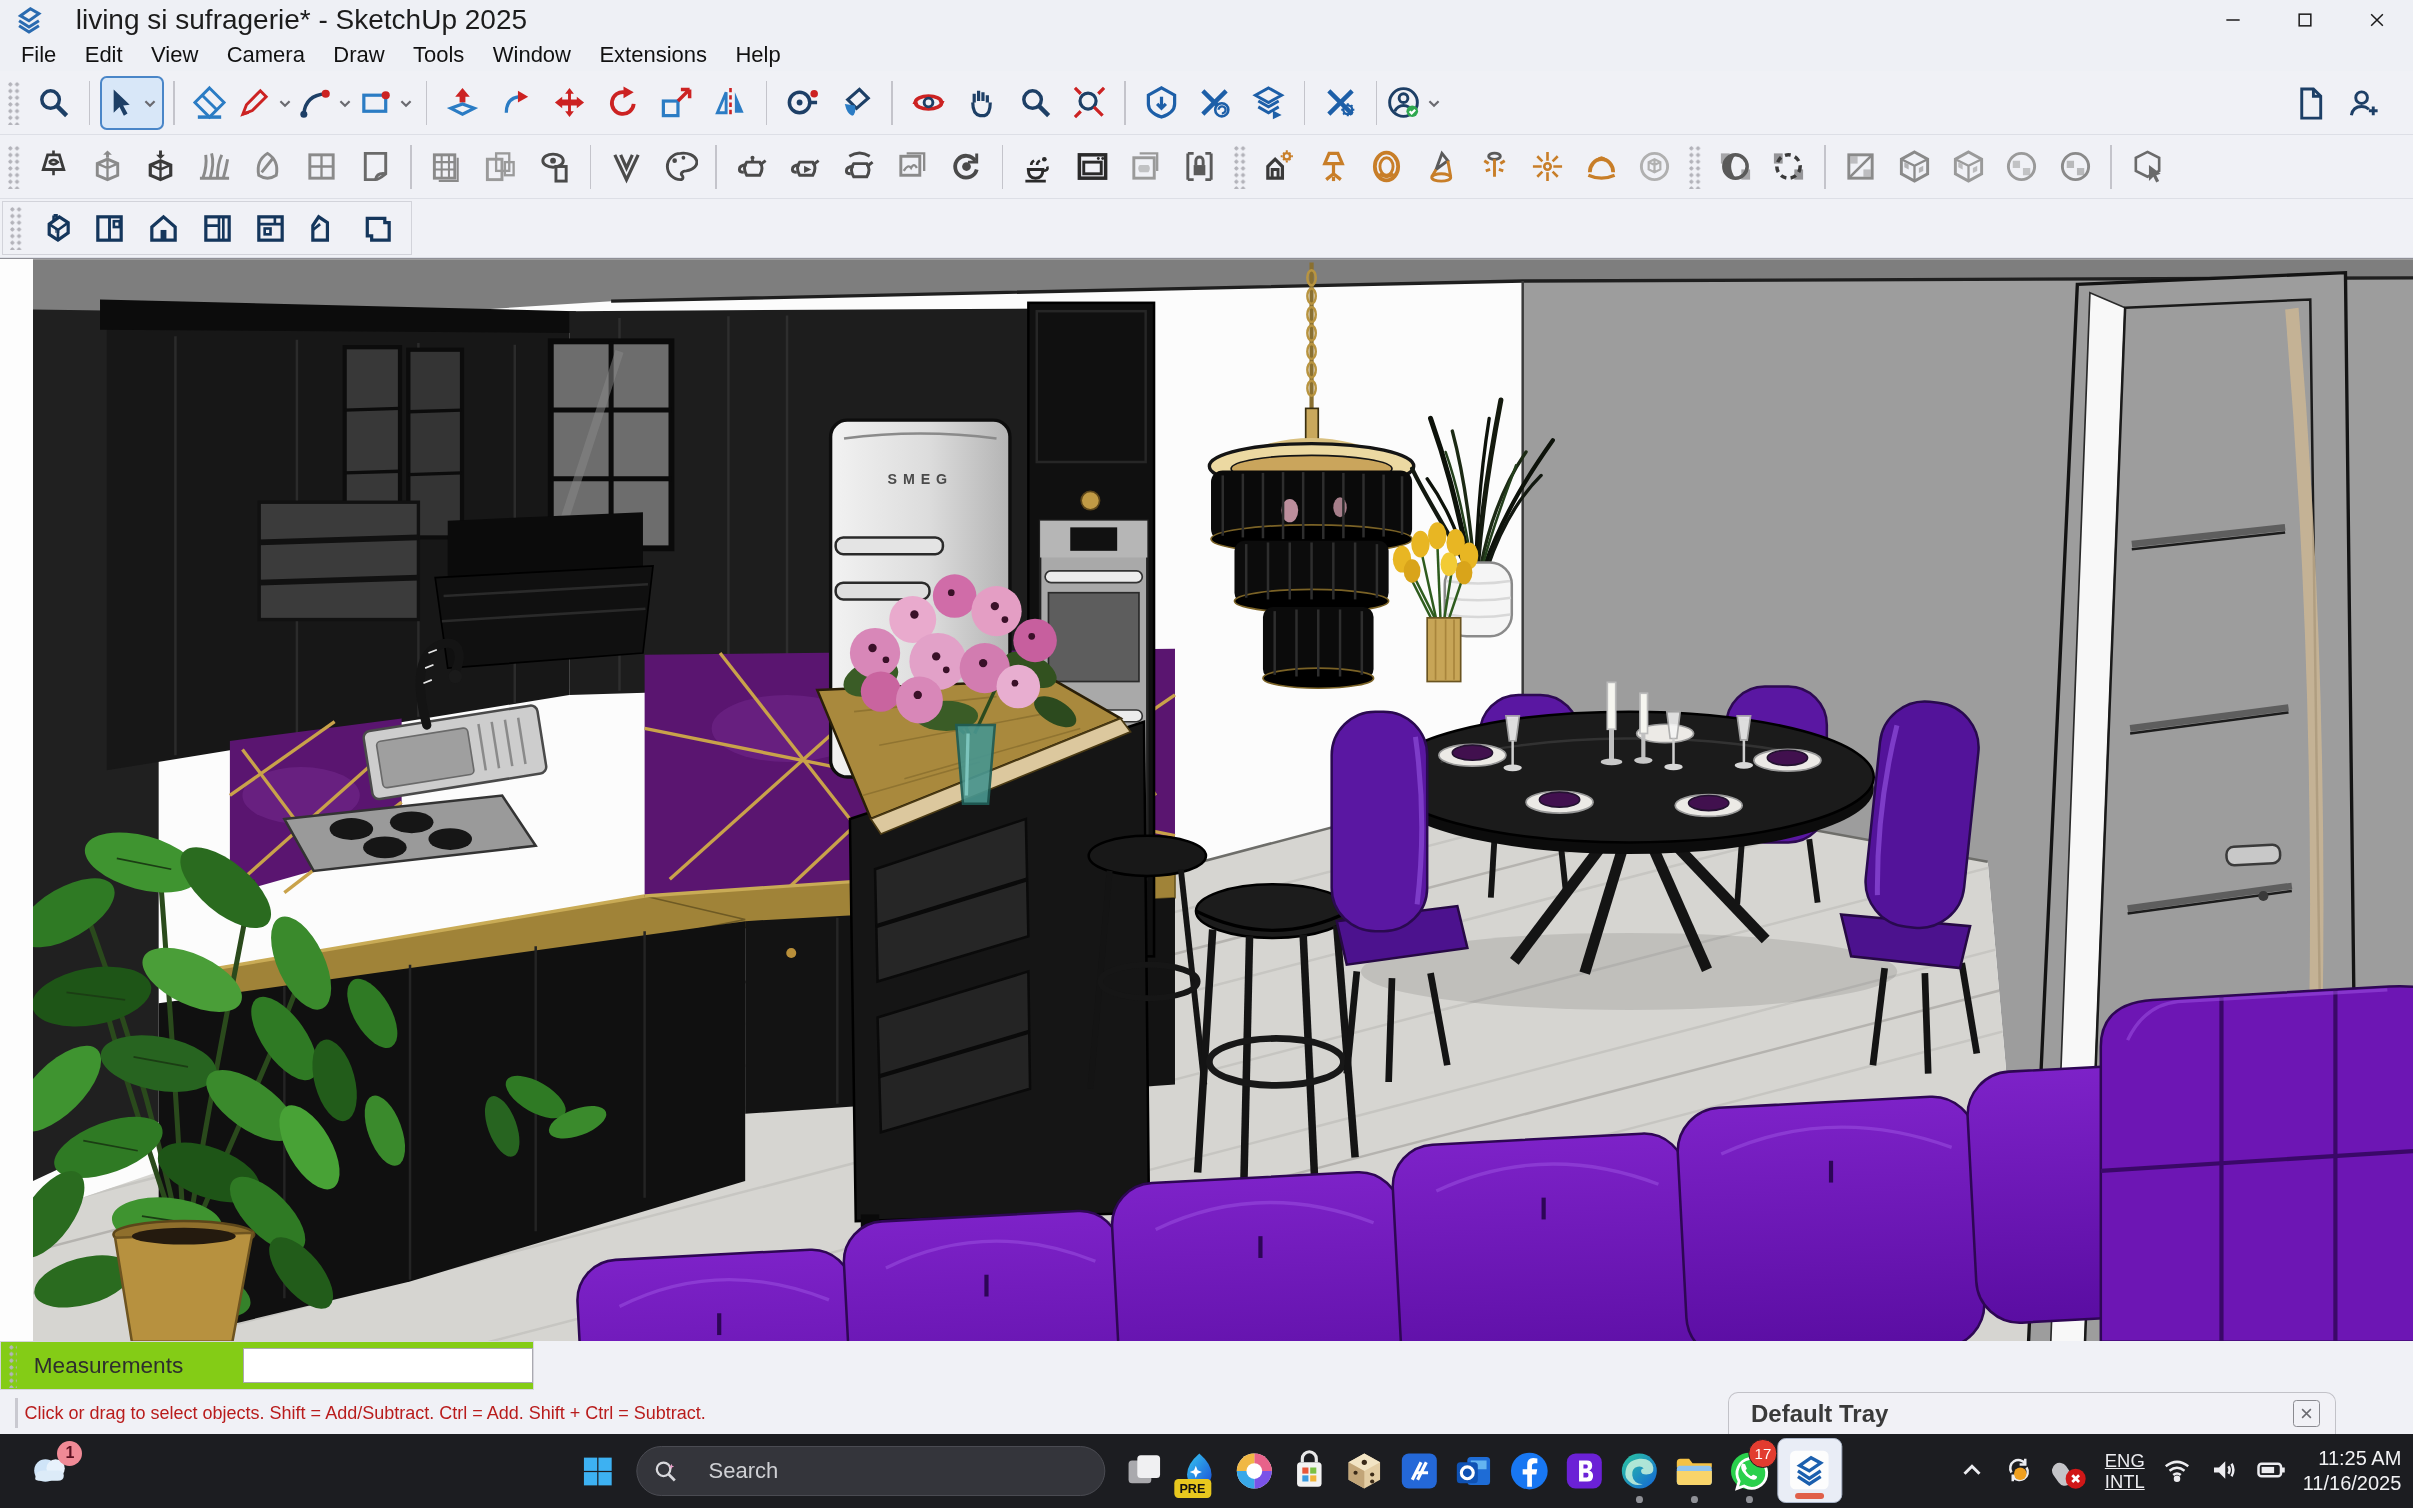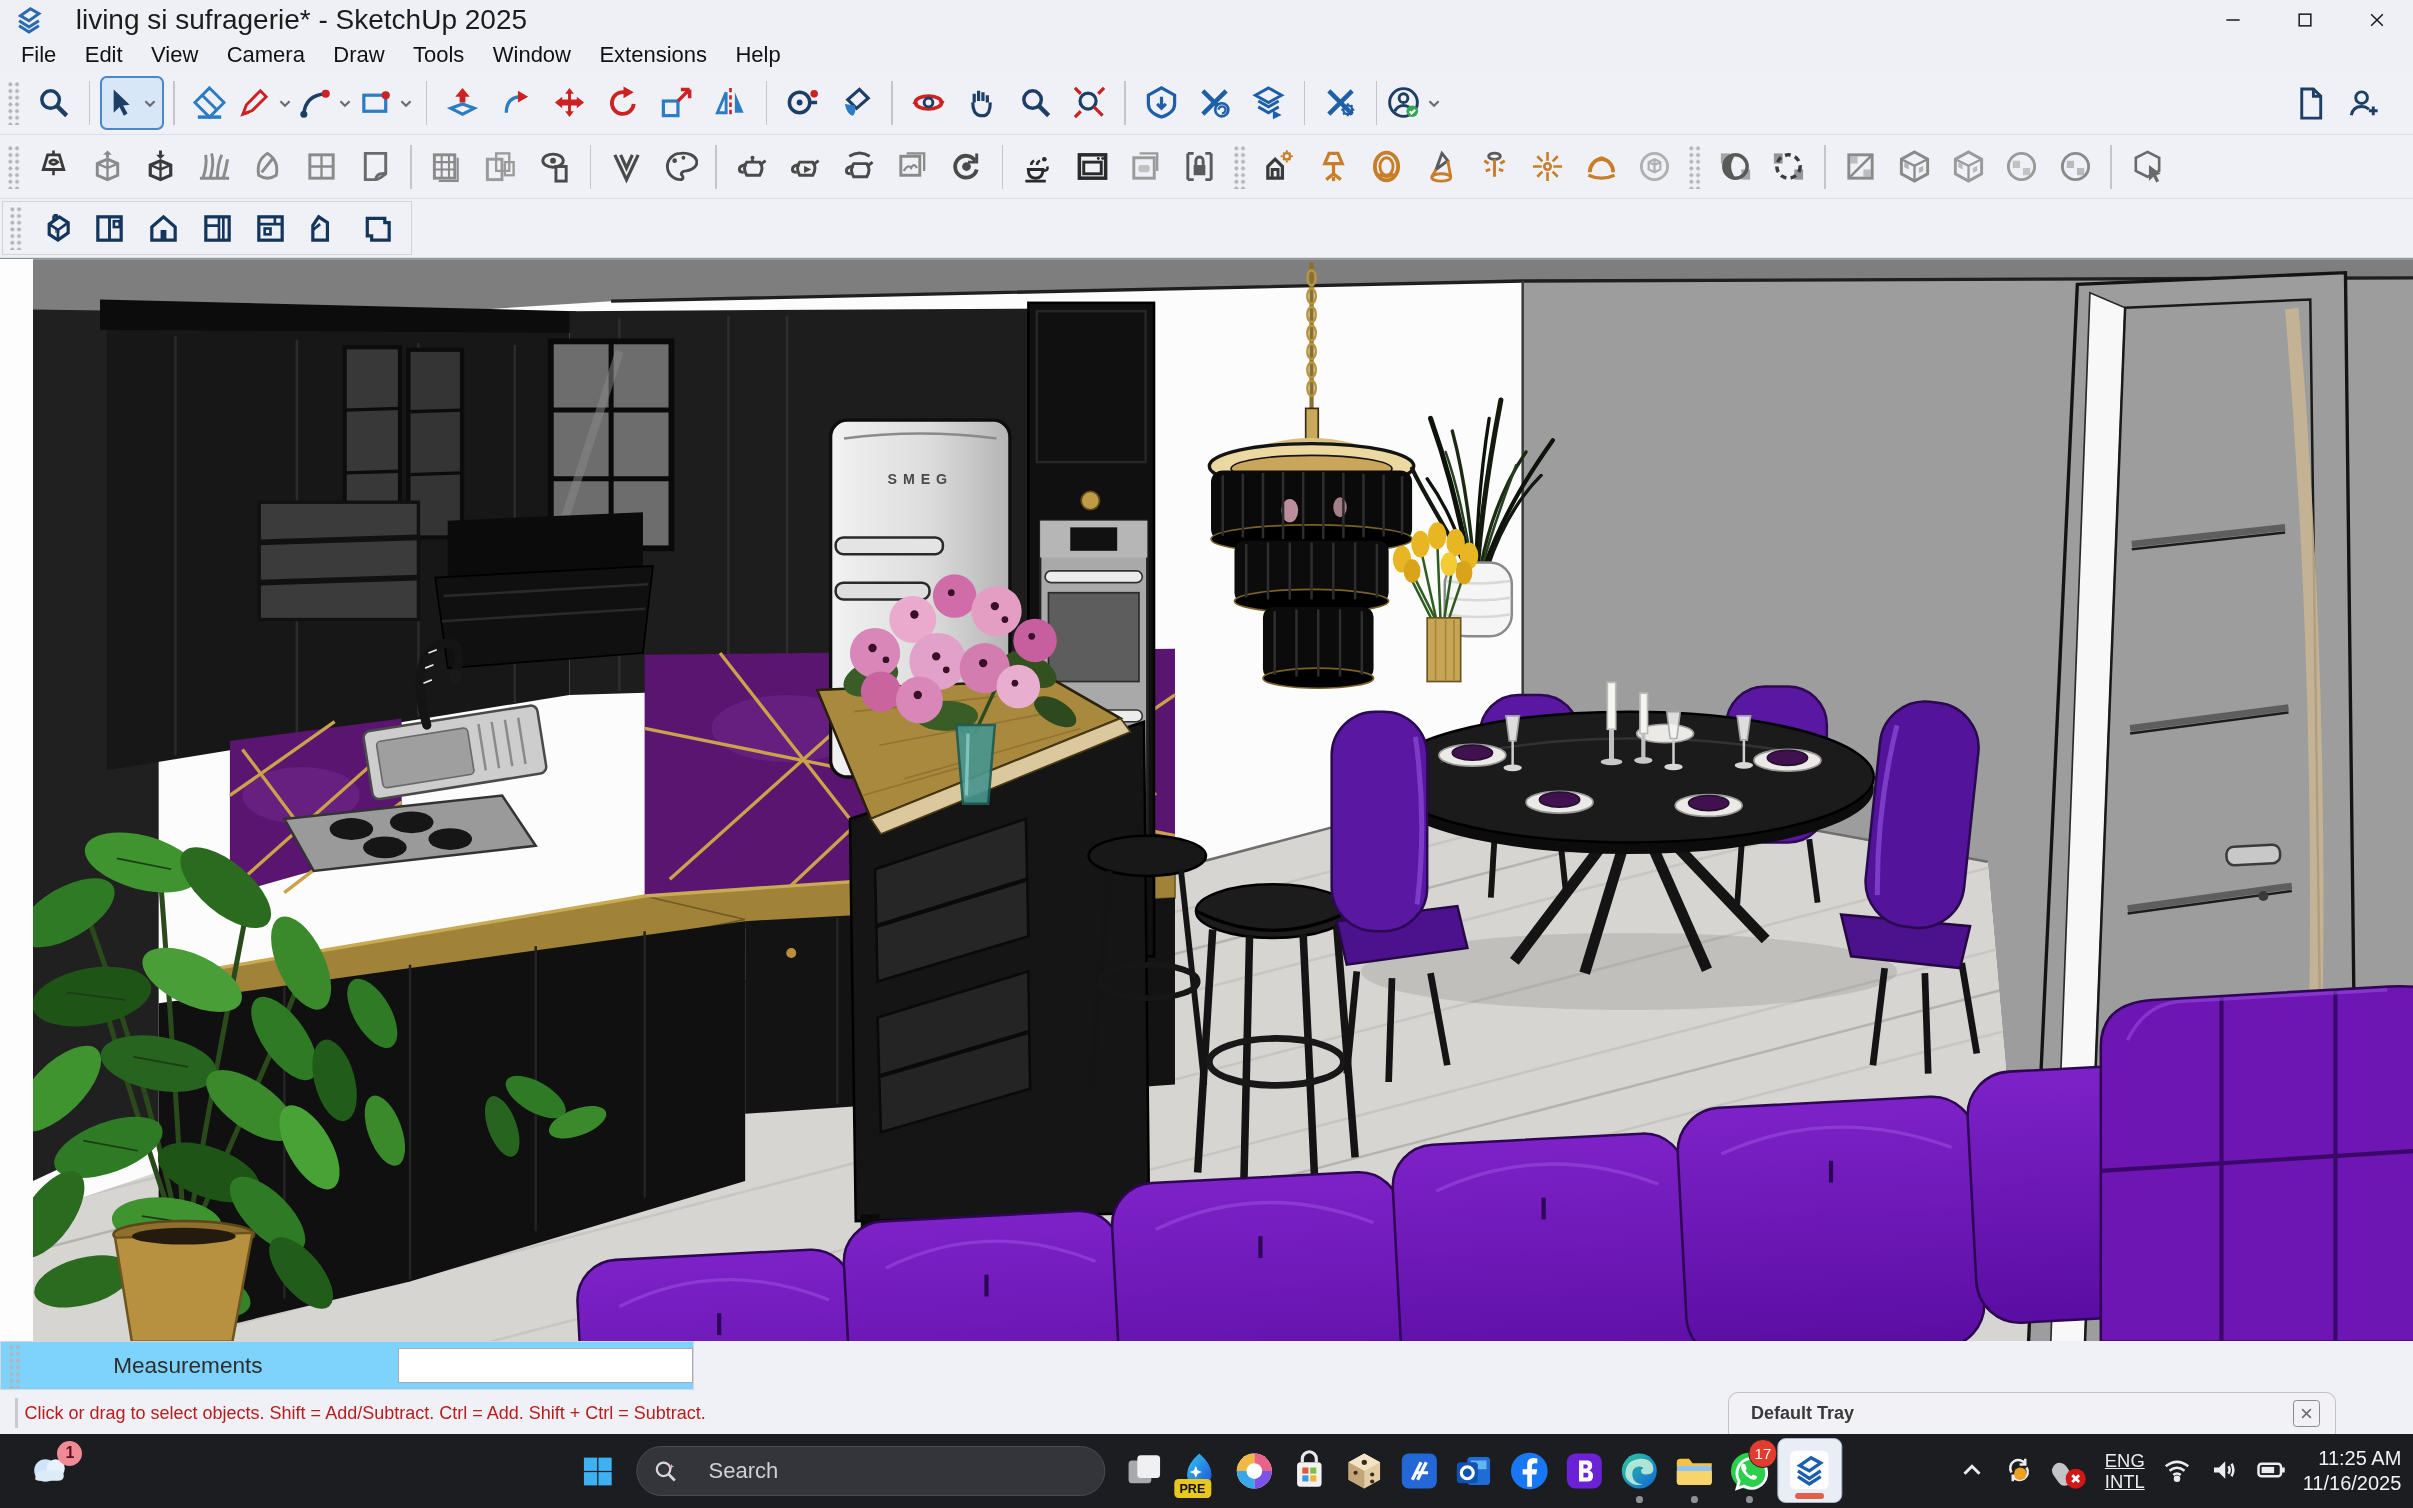--- a/index.html
+++ b/index.html
@@ -25,30 +25,30 @@
   .tb-chev svg{width:22px;height:22px;}
   .tb-sep{width:1.7px;height:44px;background:#c4c4cb;margin:0 8.4px;}
   .tb-grip{width:13.4px;height:44px;margin:0 6.7px;background-image:radial-gradient(#b3b3ba 1.8px,transparent 2.2px);background-size:6.7px 6.7px;}
   #row1-right{position:absolute;right:22px;top:0;height:64px;display:flex;align-items:center;}
   #row3 .tbwrap{border:0.8px solid #d2d3da;background:#f0f1f6;height:54px;margin-left:1.7px;padding-right:6.7px;}
   
   #viewport{width:2413px;height:1083px;position:relative;border-top:0.8px solid #8f8f96;background:#fdfdfd;padding-left:33px;}
   #viewport svg{display:block;}
   
   #bottombar{height:96px;background:#f0f1f6;position:relative;}
-  .measrow{height:49px;display:flex;align-items:center;width:694px;border:0.8px solid #d5d5dc;background:#7dd3fc;justify-content:space-between;}
+  .measrow{height:49px;display:flex;align-items:center;width:534px;border:0.8px solid #d5d5dc;background:#84cc16;justify-content:space-between;}
   .measlabel{font-size:22.6px;color:#2e2e2e;margin-left:10px;}
   .measinput{margin-left:60px;width:295px;height:35px;border:0.8px solid #a9a9b0;background:#fff;font-size:21px;padding:0 8.4px;color:#222;}
   .statusrow{height:46px;display:flex;align-items:center;}
   .statusdiv{width:2.5px;height:30px;background:#c9c9d0;margin-left:15px;}
   .statustext{font-size:18px;color:#b91c1c;margin-left:7px;}
   
   #defaultTray{position:absolute;right:77px;bottom:74px;width:608px;height:42px;background:#f1f1f6;
     border:0.8px solid #c2c2c8;border-bottom:none;border-radius:10px 10px 0 0;display:flex;align-items:center;z-index:5;}
-  #defaultTray .traytitle{font-size:18px;font-weight:bold;color:#3a3a3a;margin-left:22px;}
+  #defaultTray .traytitle{font-size:24px;font-weight:bold;color:#3a3a3a;margin-left:22px;}
   #defaultTray .trayclose{margin-left:auto;margin-right:15px;width:27px;height:27px;border:1.7px solid #8a8a90;border-radius:3.4px;
     display:flex;align-items:center;justify-content:center;}
   #defaultTray .trayclose svg{width:15px;height:15px;stroke:#6a6a70;stroke-width:2.4;}
   
   #taskbar{position:absolute;left:0;bottom:0;width:2413px;height:74px;background:#1c1d21;z-index:10;}
   .tk-left{position:absolute;left:25px;top:0;height:74px;display:flex;align-items:center;}
   .weather{position:relative;width:54px;height:54px;}
   .weather svg{width:49px;height:49px;}
   .wbadge{position:absolute;top:-3.4px;right:-3.4px;min-width:25px;height:25px;border-radius:12.6px;background:#f08a96;color:#5a1020;
     font-size:16px;display:flex;align-items:center;justify-content:center;font-weight:bold;}

